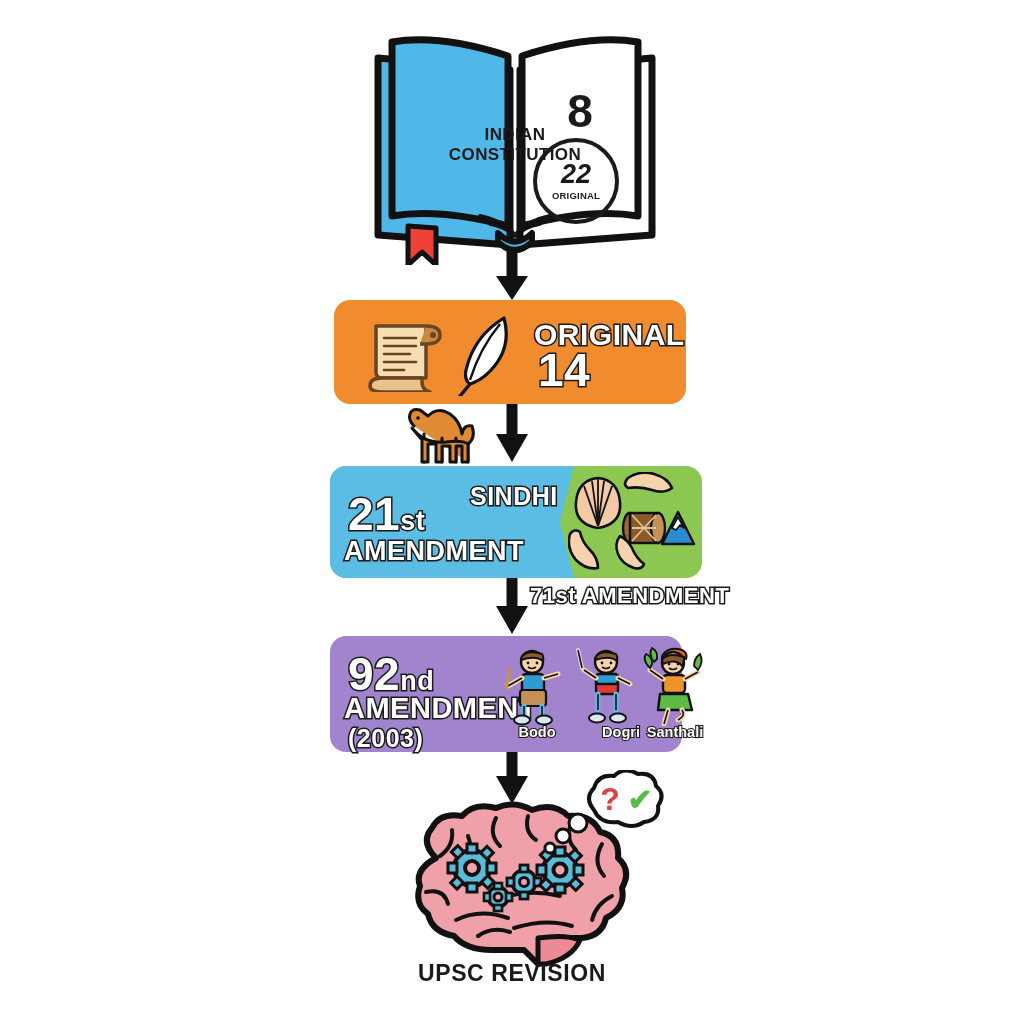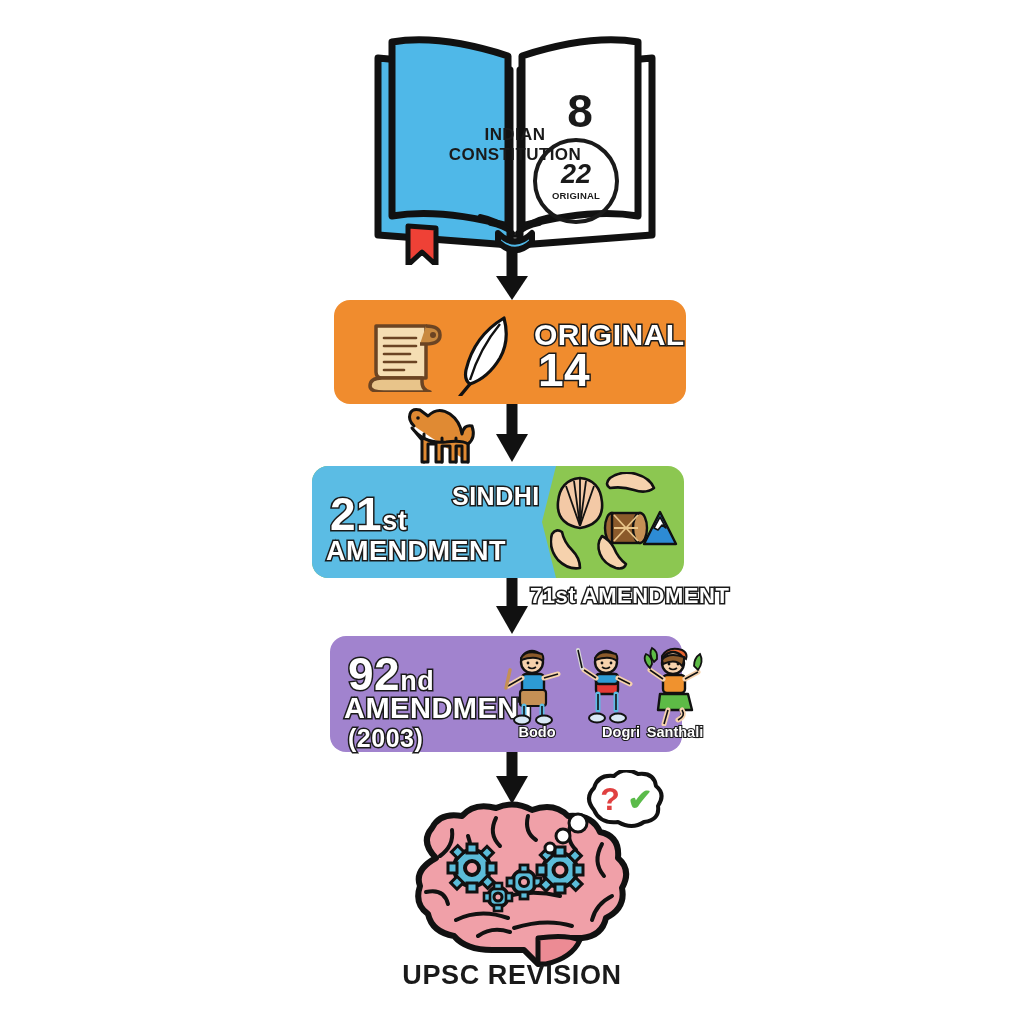--- a/index.html
+++ b/index.html
@@ -75,21 +75,21 @@
     position: absolute;
     border-radius: 16px;
     display: flex;
     align-items: center;
   }
   #bar-original {
     left: 334px; top: 300px; width: 352px; height: 104px;
     background: #F08C2E;
   }
   #bar-21 {
-    left: 312px; top: 466px; width: 372px; height: 112px;
+    left: 330px; top: 466px; width: 372px; height: 112px;
     border-radius: 16px;
     overflow: hidden;
     background: #8CC751;
   }
   #bar-21-blue {
     position: absolute;
     left: 0; top: 0; width: 230px; height: 112px;
     background: #5BBCE4;
   }
   #bar-21-blue::after {
@@ -145,21 +145,21 @@
     text-align: center;
     width: 70px;
   }
 
   
   #brain-block { left: 396px; top: 800px; width: 270px; height: 170px; }
   #upsc-label {
     position: absolute;
     left: 0; top: 960px; width: 1024px;
     text-align: center;
-    font-size: 27px;
+    font-size: 23px;
     font-weight: bold;
     color: #1a1a1a;
     letter-spacing: 0.6px;
   }
 </style>
 </head>
 <body>
 
 <div id="infographic">
 

